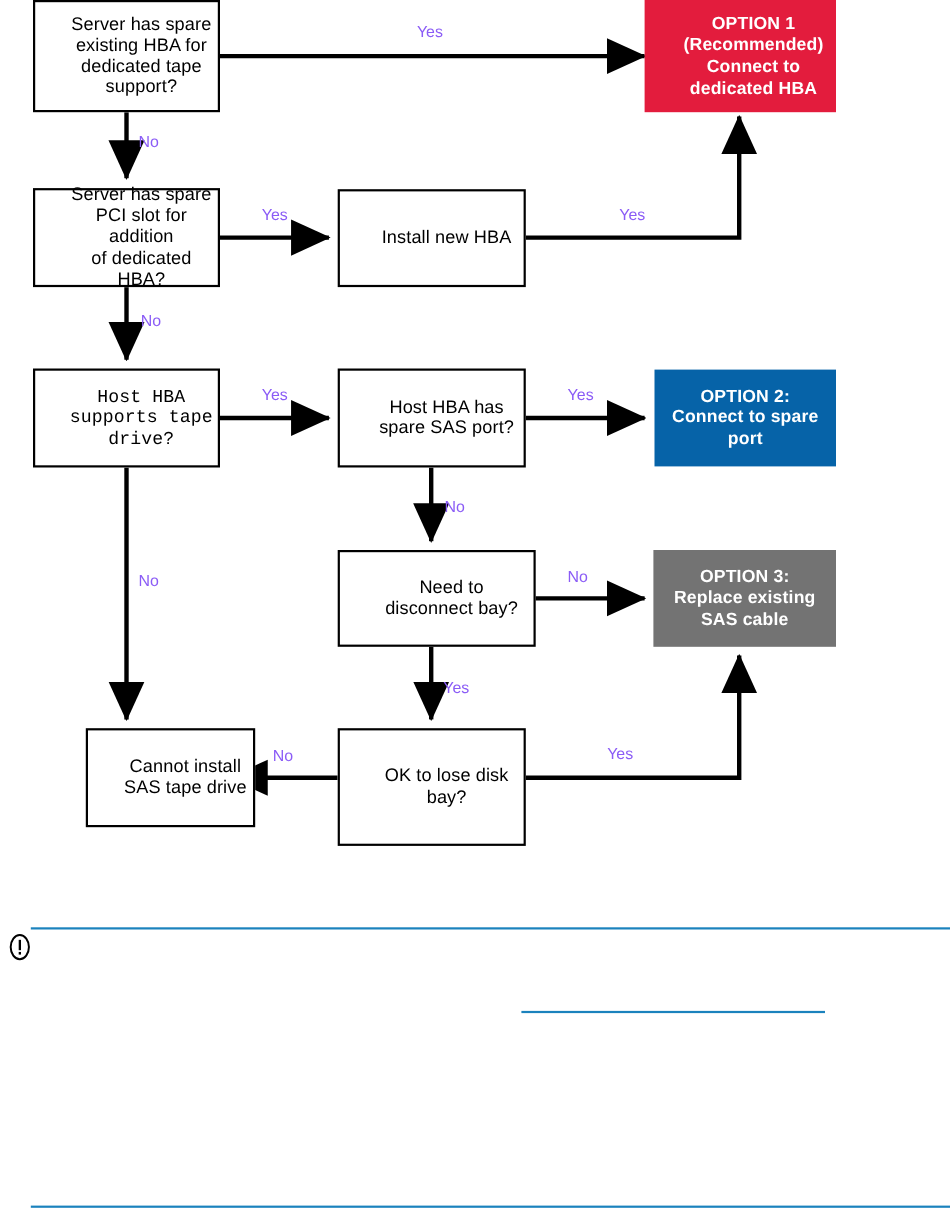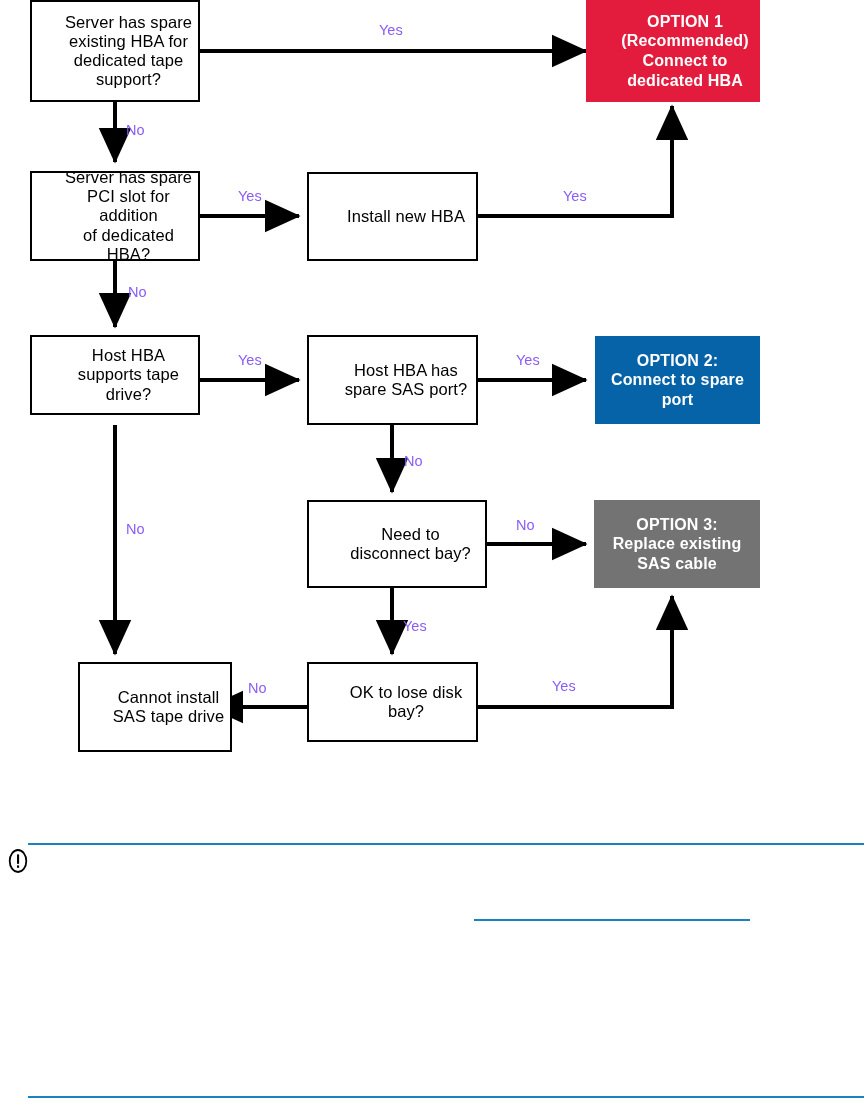--- a/index.html
+++ b/index.html
@@ -163,21 +163,21 @@
       <div>of dedicated HBA?</div>
     </div>
   </div>
 
   <div class="node node-process" style="left:307px; top:172px; width:171px; height:89px;">
     <div>
       <div>Install new HBA</div>
     </div>
   </div>
 
-  <div class="node node-decision" style="left:30px; top:335px; width:170px; height:80px;">
+  <div class="node node-decision" style="left:30px; top:335px; width:170px; height:90px;font-family:Liberation Mono, monospace;">
     <div>
       <div>Host HBA</div>
       <div>supports tape</div>
       <div>drive?</div>
     </div>
   </div>
 
   <div class="node node-decision" style="left:307px; top:335px; width:171px; height:90px;">
     <div>
       <div>Host HBA has</div>
@@ -185,21 +185,21 @@
     </div>
   </div>
 
   <div class="node node-decision" style="left:307px; top:500px; width:180px; height:88px;">
     <div>
       <div>Need to</div>
       <div>disconnect bay?</div>
     </div>
   </div>
 
-  <div class="node node-decision" style="left:307px; top:662px; width:171px; height:80px;align-items:center;">
+  <div class="node node-decision" style="left:307px; top:662px; width:171px; height:107px;align-items:center;">
     <div>
       <div>OK to lose disk</div>
       <div>bay?</div>
     </div>
   </div>
 
   <div class="node node-terminal" style="left:30px; top:662px; width:154px; height:90px;margin-left:48px;">
     <div>
       <div>Cannot install</div>
       <div>SAS tape drive</div>

